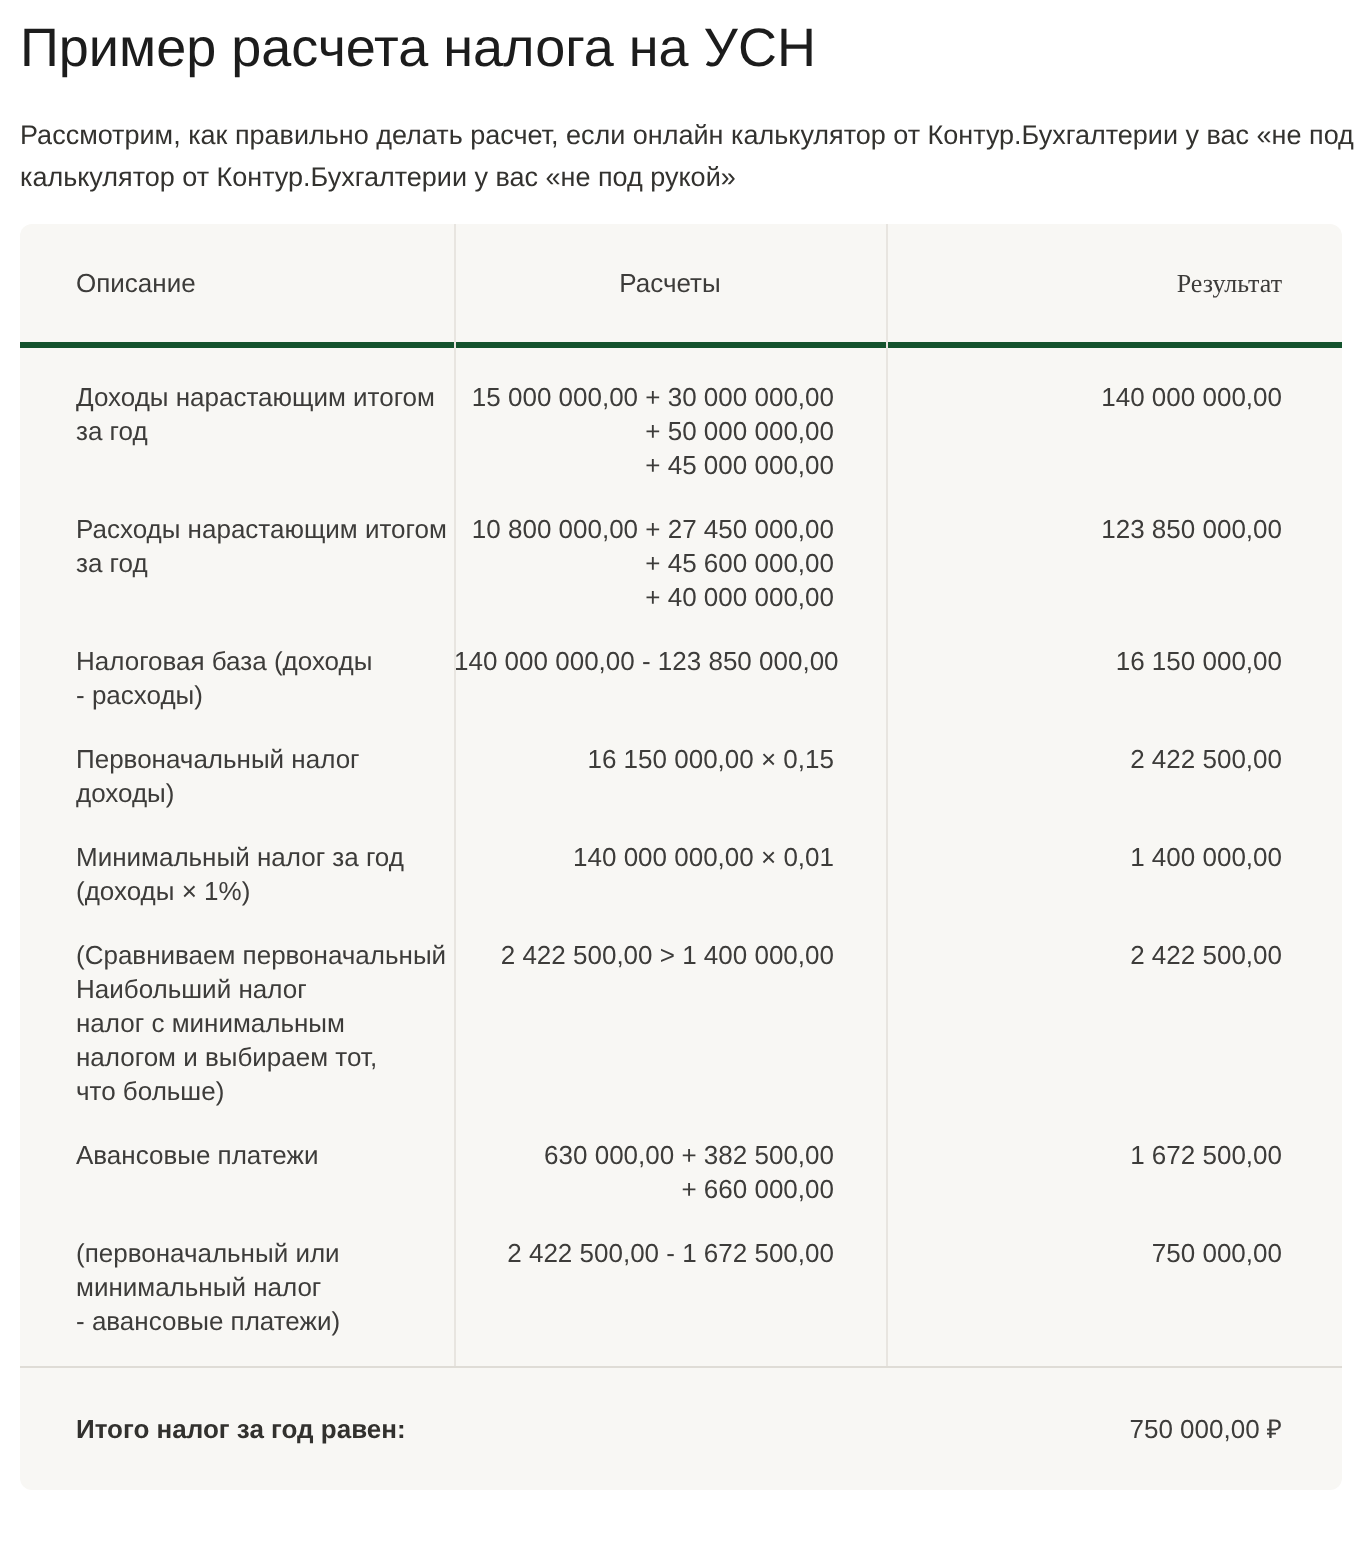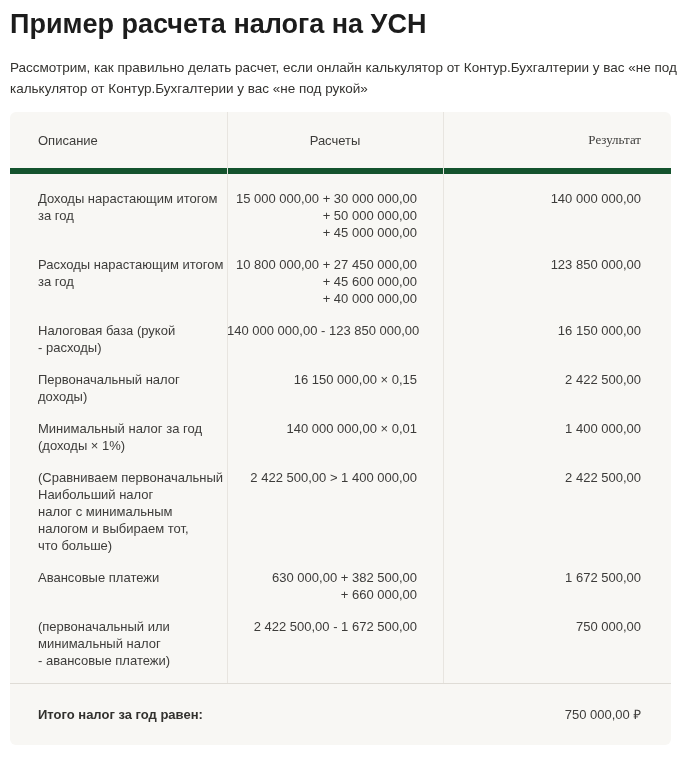--- a/index.html
+++ b/index.html
@@ -10,21 +10,21 @@
     background: #ffffff;
     font-family: "Liberation Sans", sans-serif;
     color: #3d3c3a;
   }
   .content { padding: 0 10px; }
 
   .page-title {
     margin: 8px 0 0 0;
     font-size: 27px;
     line-height: 32px;
-    font-weight: 700;
+    font-weight: 400;
     color: #1c1c1c;
   }
   .intro {
     margin-top: 17px;
     font-size: 13.5px;
     line-height: 21px;
     color: #33322f;
   }
   .intro div { white-space: nowrap; }
 
@@ -46,21 +46,21 @@
     background: #e8e5e0;
   }
   .v-div.first  { left: 217px; }
   .v-div.second { left: 433px; }
 
   .t-header {
     display: grid;
     grid-template-columns: 217px 216px 1fr;
     height: 62px;
     align-items: center;
-    border-bottom: 6px solid #14532d;
+    border-bottom: 3px solid #14532d;
     color: #3d3c3a;
   }
   .h-desc { padding-left: 28px; }
   .h-calc { text-align: center; }
   .h-res  { text-align: right; padding-right: 30px; font-family: Liberation Serif, serif; }
 
   .t-body { padding: 16px 0 14px 0; }
   .t-row {
     display: grid;
     grid-template-columns: 217px 216px 1fr;
@@ -133,21 +133,21 @@
               <div class="line">+ 45 600 000,00</div>
               <div class="line">+ 40 000 000,00</div>
             </div>
     <div class="c-res">
               <div class="line">123 850 000,00</div>
             </div>
   </div>
 
   <div class="t-row">
     <div class="c-desc">
-              <div class="line">Налоговая база (рукой</div>
+              <div class="line">Налоговая база (доходы</div>
               <div class="line">- расходы)</div>
             </div>
     <div class="c-calc">
               <div class="line">140 000 000,00 - 123 850 000,00</div>
             </div>
     <div class="c-res">
               <div class="line">16 150 000,00</div>
             </div>
   </div>
 

